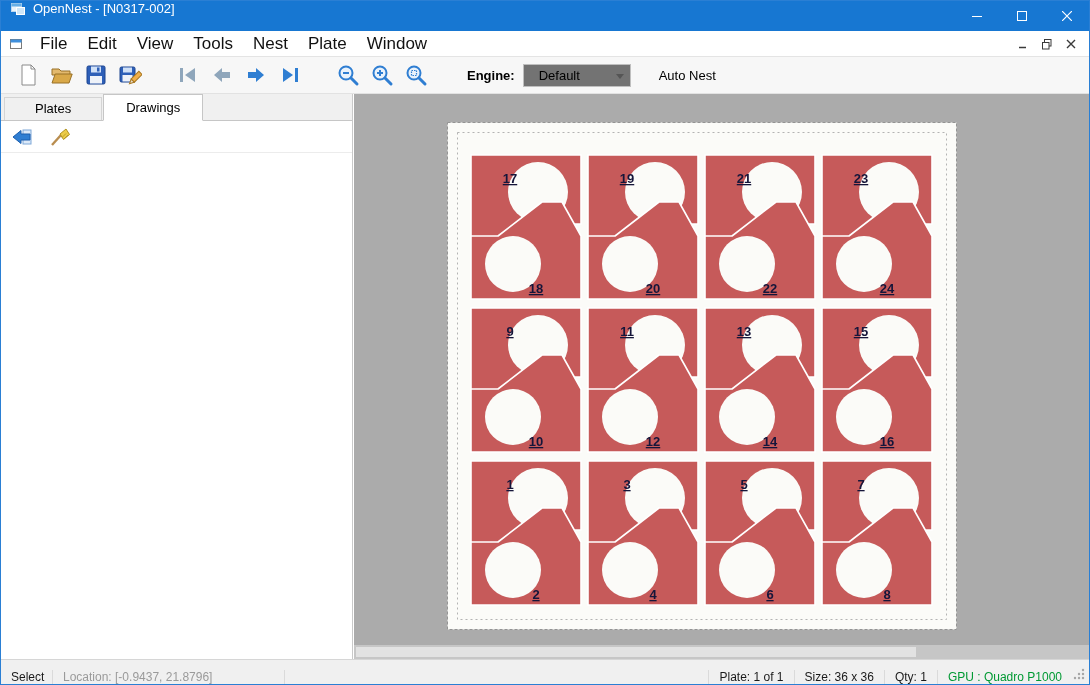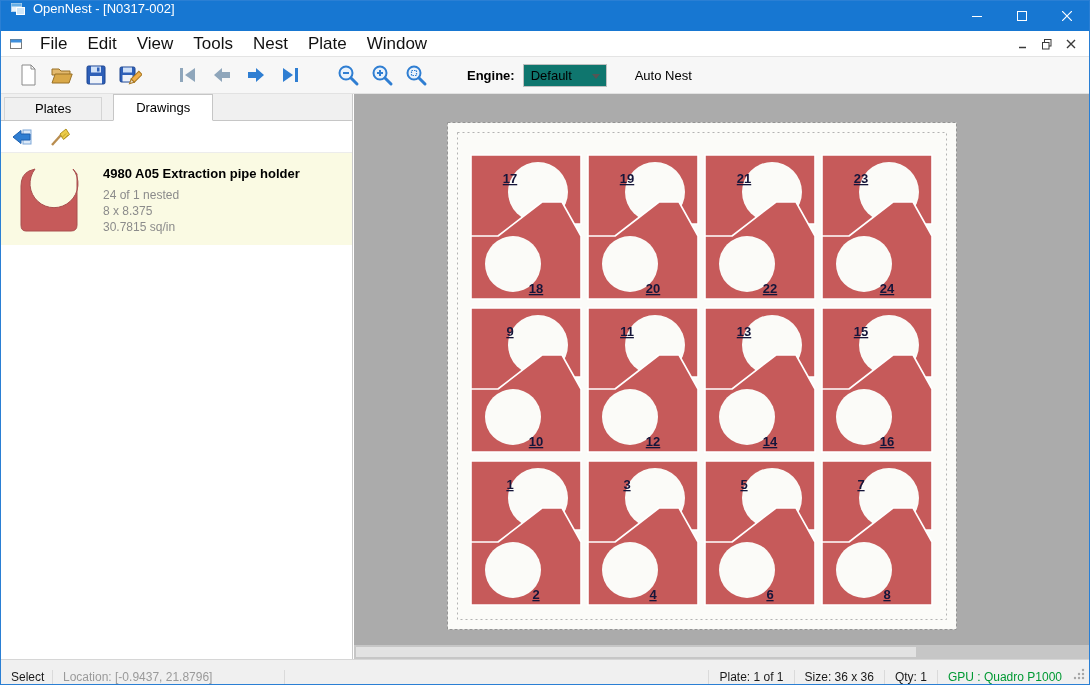--- a/index.html
+++ b/index.html
@@ -18,31 +18,31 @@
   .menubar .mdi-ico { margin:0 6px 0 7px; }
   .menu-item { padding:4px 10px; cursor:default; }
   .mdi-ctrls { margin-left:auto; display:flex; align-items:center; padding-right:6px; }
   .mdi-btn { width:24px; height:20px; display:flex; align-items:center; justify-content:center; }
 
   
   .toolbar { height:37px; background:#f7f7f7; border-bottom:1px solid #e2e2e2; display:flex; align-items:center; padding:0 10px; }
   .tb-btn { width:34px; height:30px; display:flex; align-items:center; justify-content:center; border:1px solid transparent; background:transparent; }
   .tb-gap { width:24px; }
   .engine-label { font-size:13px; font-weight:bold; margin:0 8px 0 34px; }
-  .combo { width:84px; height:23px; background:#0f766e; border:1px solid #bfbfbf; display:flex; align-items:center; font-size:13px; padding-left:7px; position:relative; }
+  .combo { width:108px; height:23px; background:#737373; border:1px solid #bfbfbf; display:flex; align-items:center; font-size:13px; padding-left:15px; position:relative; }
   .combo .caret { position:absolute; right:6px; top:9px; width:0; height:0; border-left:4px solid transparent; border-right:4px solid transparent; border-top:5px solid #555; }
   .autonest { font-size:13px; margin-left:22px; padding:4px 6px; }
 
   
   .main { position:absolute; top:93px; bottom:25px; left:0; right:0; }
 
   
   .sidebar { position:absolute; left:0; top:0; bottom:0; width:352px; background:#fff; border-right:1px solid #c9c9c9; display:flex; flex-direction:column; }
   .tabstrip { height:27px; background:#f0f0f0; border-bottom:1px solid #c6c6c6; display:flex; align-items:flex-end; padding-left:3px; flex:0 0 auto; }
-  .tab { height:23px; line-height:22px; padding:0 30px; background:#f0f0f0; border:1px solid #d4d4d4; border-bottom:none; font-size:13px; margin-right:11px; }
+  .tab { height:23px; line-height:22px; padding:0 30px; background:#f0f0f0; border:1px solid #d4d4d4; border-bottom:none; font-size:13px; margin-right:1px; }
   .tab.active { height:27px; line-height:26px; padding:0 22px; background:#fff; border:1px solid #c6c6c6; border-bottom:1px solid #fff; margin-bottom:-1px; }
   .side-toolbar { height:32px; display:flex; align-items:center; padding:0 6px; gap:8px; border-bottom:1px solid #ececec; flex:0 0 auto; }
   .tool-btn { width:30px; height:26px; display:flex; align-items:center; justify-content:center; border:1px solid transparent; background:transparent; }
   .list-item { display:flex; gap:18px; padding:9px 8px 9px 12px; background:var(--selection_yellow); }
   .li-title { font-size:13px; font-weight:bold; color:#000; margin:4px 0 6px; }
   .li-sub { font-size:12px; color:#8b8b8b; line-height:16px; }
 
   
   .canvas { position:absolute; left:353px; right:0; top:0; bottom:0; background:var(--canvas_gray); overflow:hidden; }
   .plate-wrap { position:absolute; left:93px; top:28px; }
@@ -228,31 +228,20 @@
           </svg>
         </button>
         <button class="tool-btn">
           <svg width="22" height="20">
             <line x1="3" y1="18" x2="12" y2="8" stroke="#b98d4f" stroke-width="2.4"></line>
             <polygon points="11,7 17,2 20.5,7.5 14.5,12.5" fill="#eccc49" stroke="#b09322"></polygon>
             <path d="M13,10.5 l4,-4 M15,12 l4,-4" stroke="#b09322" stroke-width="0.8" fill="none"></path>
           </svg>
         </button>
       </div>
-      <div class="list-item">
-        <svg width="72" height="74" viewBox="0 0 68 74">
-          <path d="M62,12 L62,63 Q62,69 56,69 L11,69 Q6,69 6,63 L6,24 Q6,13 14,9 L20,7 A24,24 0 1 0 58,7 L62,12 Z" fill="#c65a5a" stroke="#a94f4f" stroke-width="1"></path>
-        </svg>
-        <div class="li-text">
-          <div class="li-title">4980 A05 Extraction pipe holder</div>
-          <div class="li-sub">24 of 1 nested</div>
-          <div class="li-sub">8 x 8.375</div>
-          <div class="li-sub">30.7815 sq/in</div>
-        </div>
-      </div>
     </div>
 
     <div class="canvas">
       <div class="plate-wrap">
         <svg id="plate-svg" width="510" height="508">
           <rect class="plate-bg" x="0.5" y="0.5" width="509" height="507"></rect>
           <rect class="plate-margin" x="10.5" y="10.5" width="489" height="487"></rect>
           <g id="cells-layer">
               <g transform="translate(21,30)">
                 <path class="part" d="M113,3 L3,3 L3,147 L21,147 L21,120 L90,72 L113,72 Z"></path>

